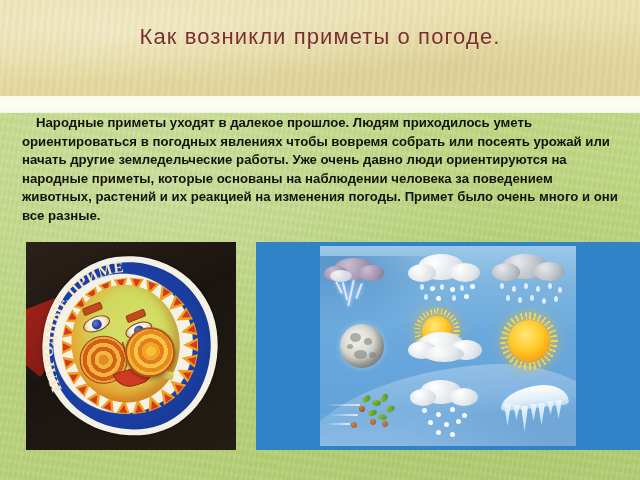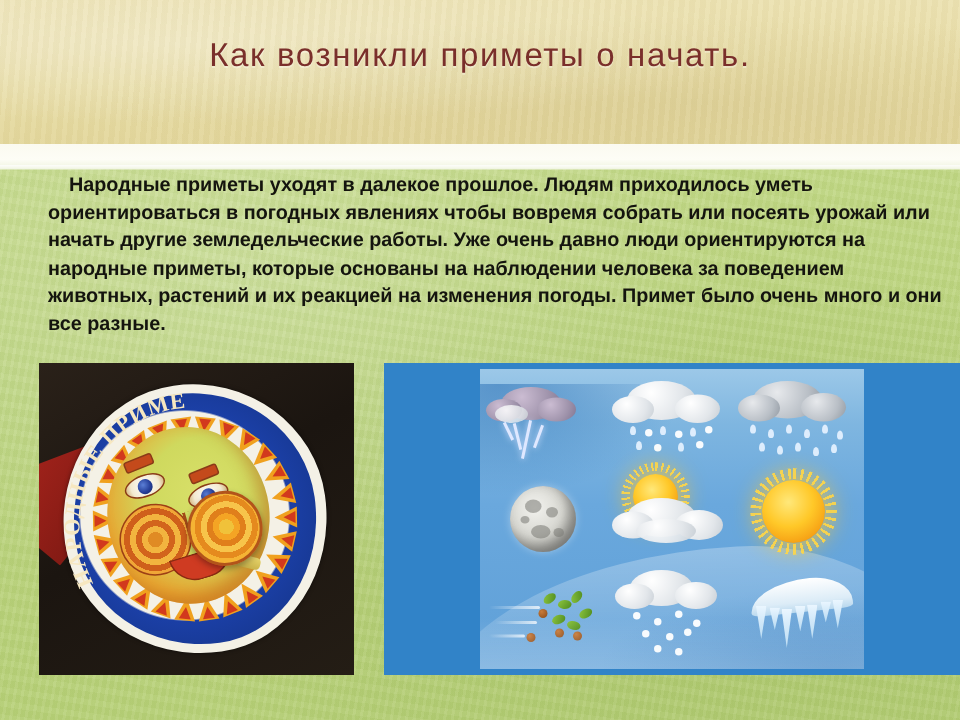--- a/index.html
+++ b/index.html
@@ -54,21 +54,21 @@
     color:#7a2f2b;
     text-shadow:0 1px 0 rgba(255,255,255,.35);
     white-space:nowrap;
   }
   .para1{
     position:absolute;left:22px;top:58px;width:600px;
     font-size:13.2px;font-weight:bold;line-height:17px;color:#1d1d16;
     text-indent:14px;
   }
   .para2{
-    position:absolute;left:32px;top:114px;width:600px;
+    position:absolute;left:22px;top:114px;width:600px;
     font-size:13.2px;font-weight:bold;line-height:18.6px;color:#14140e;
     text-indent:14px;
   }
 
   
   .photo-left{
     position:absolute;left:26px;top:242px;width:210px;height:208px;
     background:linear-gradient(150deg,#2a2119 0%,#1b1510 45%,#241d15 100%);
     overflow:hidden;
   }
@@ -253,21 +253,21 @@
 </head>
 <body>
 
 <div id="slide">
 
   <div class="bg-tan"></div>
   <div class="bg-green"></div>
   <div class="bg-white"></div>
   <div class="band-edge"></div>
 
-  <div class="title">Как возникли приметы о начать.</div>
+  <div class="title">Как возникли приметы о погоде.</div>
 
   <div class="para2">Народные приметы уходят в далекое прошлое. Людям приходилось уметь ориентироваться в погодных явлениях чтобы вовремя собрать или посеять урожай или начать другие земледельческие работы. Уже очень давно люди ориентируются на народные приметы, которые основаны на наблюдении человека за поведением животных, растений и их реакцией на изменения погоды. Примет было очень много и они все разные.</div>
 
   <div class="photo-left">
     <div class="swoosh"></div>
     <div class="plaque">
       <div class="plaque-white"></div>
       <div class="plaque-blue">
         <div class="tri-ring" id="triring">
             <div class="tri" style="transform: translate(-50%, 0px) rotate(0deg) translateY(53px);"></div>

